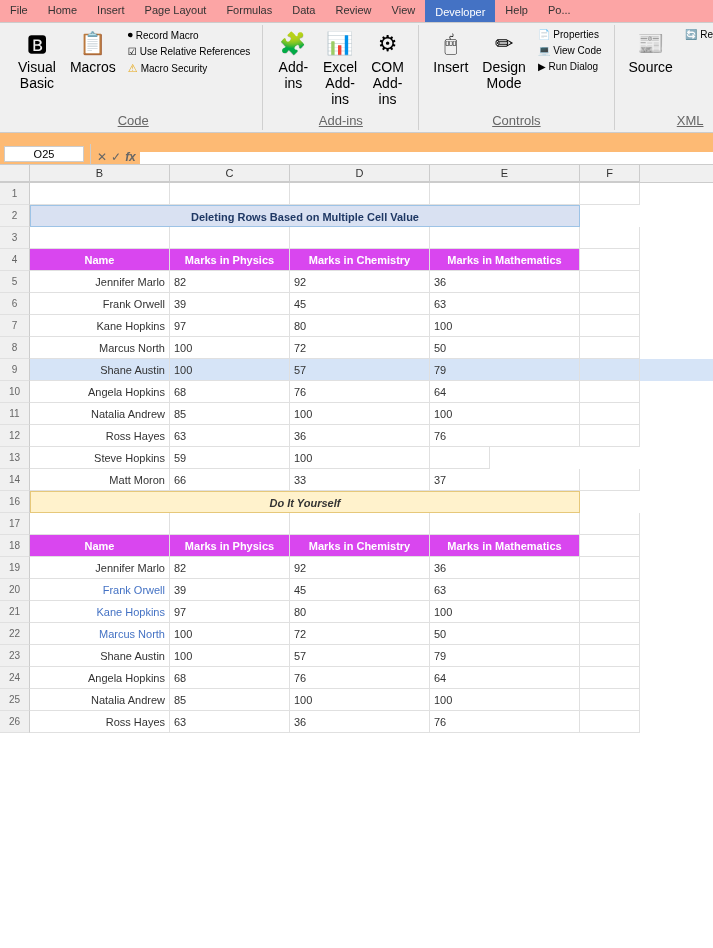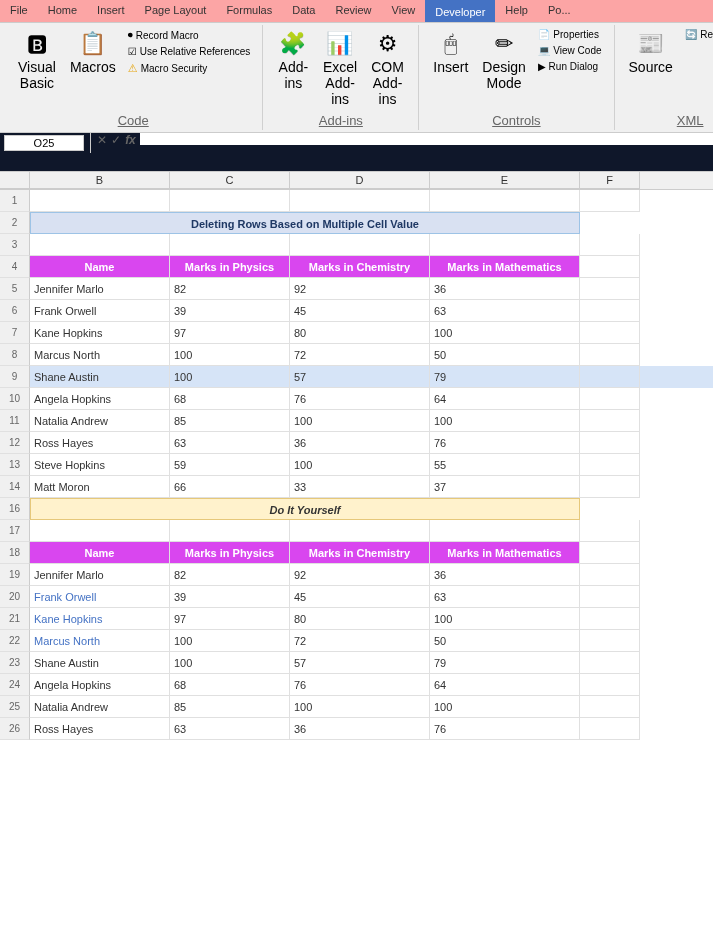--- a/index.html
+++ b/index.html
@@ -15,21 +15,21 @@
     .ribbon-group-label { font-size: 13px; color: #666; margin-top: auto; padding-top: 2px; text-decoration: underline; }
     .ribbon-group-content { display: flex; align-items: flex-start; gap: 2px; flex: 1; }
     .ribbon-btn-large { display: flex; flex-direction: column; align-items: center; padding: 4px 6px; cursor: pointer; border-radius: 2px; min-width: 44px; }
     .ribbon-btn-large .icon { font-size: 22px; }
     .ribbon-btn-large .label { font-size: 14px; text-align: center; margin-top: 2px; }
     .ribbon-btn-small { display: flex; align-items: center; gap: 3px; padding: 2px 4px; cursor: pointer; border-radius: 2px; font-size: 10px; white-space: nowrap; }
     .ribbon-btn-col { display: flex; flex-direction: column; justify-content: center; gap: 1px; }
     .warning-icon { color: #e6a817; font-size: 11px; }
 
     
-    .formula-bar { display: flex; align-items: flex-start; border-bottom: 1px solid #ccc; background: #0f172a; height: 39px; }
+    .formula-bar { display: flex; align-items: flex-end; border-bottom: 1px solid #ccc; background: #fdba74; height: 32px; }
     .cell-ref { width: 80px; border: 1px solid #ccc; margin: 2px 4px; padding: 1px 4px; font-size: 11px; text-align: center; }
     .formula-divider { width: 1px; background: #ccc; height: 20px; margin: 0 2px; }
     .formula-icons { display: flex; gap: 4px; padding: 0 4px; color: #666; font-size: 12px; }
     .formula-input { flex: 1; border: none; outline: none; padding: 0 4px; font-size: 11px; }
 
     
     .spreadsheet { display: flex; flex-direction: column; }
     .col-headers { display: flex; background: #f0f0f0; border-bottom: 1px solid #ccc; }
     .row-num-header { width: 30px; border-right: 1px solid #ccc; }
     .col-header { border-right: 1px solid #ccc; border-bottom: 1px solid #ccc; text-align: center; padding: 2px 0; font-size: 11px; color: #333; background: #f0f0f0; }
@@ -40,21 +40,21 @@
     
     .col-a { width: 30px; }
     .col-b { width: 140px; }
     .col-c { width: 120px; }
     .col-d { width: 140px; }
     .col-e { width: 150px; }
     .col-f { width: 60px; }
 
     
     .table-header-blue { background: #d946ef; color: #fff; font-weight: bold; text-align: center; }
-    .table-name { text-align: left; color: #333; }
+    .table-name { text-align: right; color: #333; }
     .table-num { color: #333; }
     .merged-title { background: #d9e1f2; font-weight: bold; color: #1f3864; text-align: center; }
     .merged-diy { background: #fff2cc; font-style: italic; font-weight: bold; color: #333; text-align: center; }
 
     
     .blue-text { color: #4472c4; }
 
     
     .row-selected { background: #d6e4f7; }
   </style>
@@ -295,21 +295,20 @@
     <div class="cell col-d table-num">36</div>
     <div class="cell col-e table-num">76</div>
     <div class="cell col-f"></div>
   </div>
 
   <div class="sheet-row">
     <div class="row-num">13</div>
     <div class="cell col-b table-name">Steve Hopkins</div>
     <div class="cell col-c table-num">59</div>
     <div class="cell col-d table-num">100</div>
-    <div class="cell col-e table-num">55</div>
     <div class="cell col-f"></div>
   </div>
 
   <div class="sheet-row">
     <div class="row-num">14</div>
     <div class="cell col-b table-name">Matt Moron</div>
     <div class="cell col-c table-num">66</div>
     <div class="cell col-d table-num">33</div>
     <div class="cell col-e table-num">37</div>
     <div class="cell col-f"></div>

